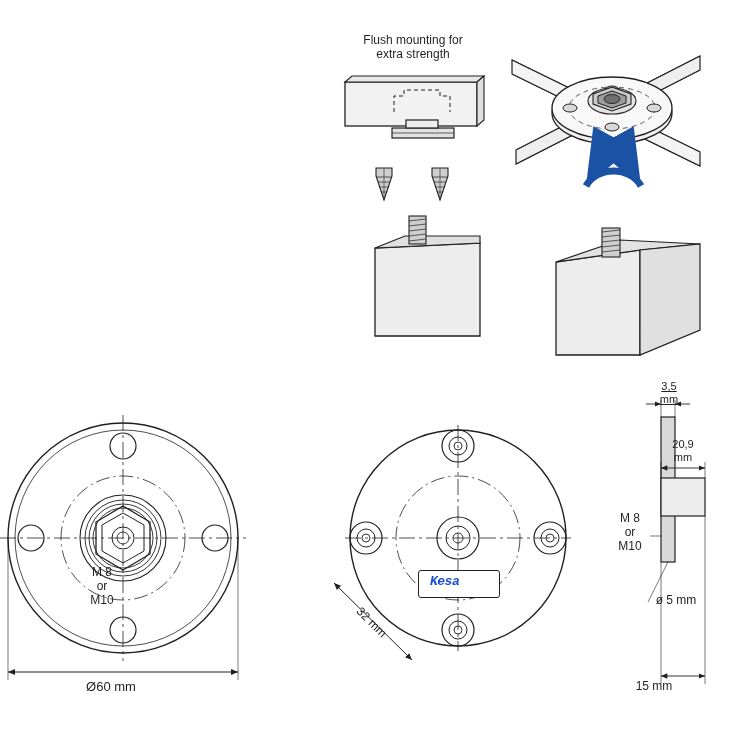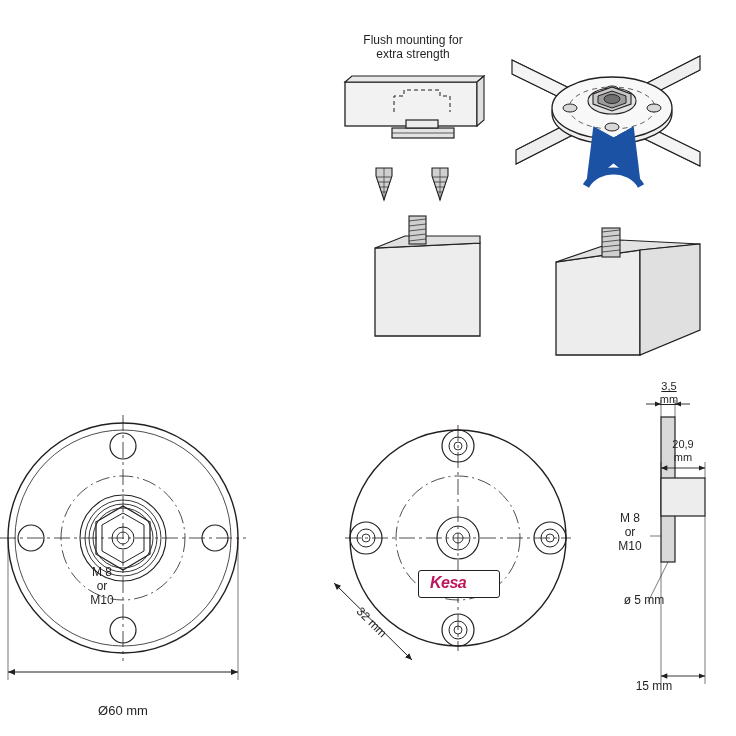--- a/index.html
+++ b/index.html
@@ -35,25 +35,25 @@
   .lbl.lg { font-size: 13px; }
   .rot { transform-origin: center center; }
   .logo-box {
     position: absolute;
     background: #ffffff;
     border: 1.2px solid #231f20;
     border-radius: 3px;
   }
   .logo-text {
     position: absolute;
-    font-family: Liberation Sans, sans-serif;
+    font-family: Liberation Mono, monospace;
     font-weight: bold;
     font-style: italic;
-    color: #be185d;
-    font-size: 16px;
+    color: #1d4ed8;
+    font-size: 13px;
     letter-spacing: -0.5px;
   }
 </style>
 </head>
 <body>
 
 <svg id="sheet" viewBox="0 0 736 736" xmlns="http://www.w3.org/2000/svg">
   <defs>
     <marker id="arrHead" markerWidth="8" markerHeight="8" refX="7" refY="3" orient="auto">
       <path d="M0,0 L7,3 L0,6 z" fill="#231f20"></path>
@@ -245,32 +245,32 @@
   </g>
 </svg>
 
 <div class="lbl md" style="left:348px; top:34px; width:130px;">Flush mounting for
 extra strength</div>
 
 <div class="lbl md" style="left:72px; top:566px; width:60px;">M 8
 or
 M10</div>
 
-<div class="lbl lg" style="left:78px; top:680px; width:90px;margin-top:24px;">Ø60 mm</div>
+<div class="lbl lg" style="left:66px; top:680px; width:90px;">Ø60 mm</div>
 
 <div class="lbl md rot" style="left:341px; top:616px; width:60px; transform: rotate(45deg);">32 mm</div>
 
 <div class="lbl sm" style="left:640px; top:380px; width:58px;text-decoration:underline;">3,5
 mm</div>
 
 <div class="lbl sm" style="left:653px; top:438px; width:60px;">20,9
 mm</div>
 
 <div class="lbl md" style="left:606px; top:512px; width:48px;">M 8
 or
 M10</div>
 
-<div class="lbl md" style="left:604px; top:594px; width:80px;">ø 5 mm</div>
+<div class="lbl md" style="left:636px; top:594px; width:80px;">ø 5 mm</div>
 
 <div class="lbl md" style="left:623px; top:680px; width:62px;">15 mm</div>
 
 <div class="logo-box" style="left:418px; top:570px; width:80px; height:26px;"></div>
 <div class="logo-text" style="left:430px; top:574px;">Kesa</div>
 
 </body></html>

